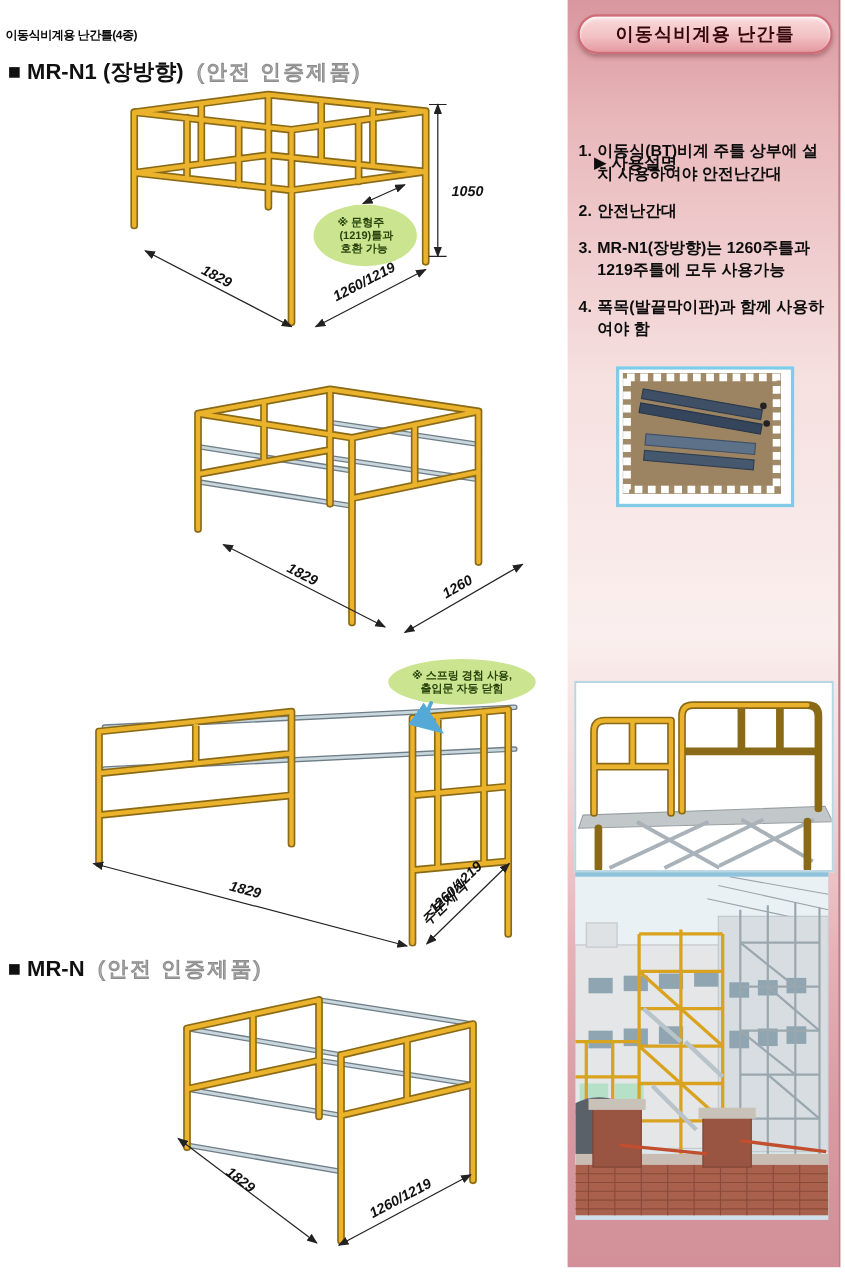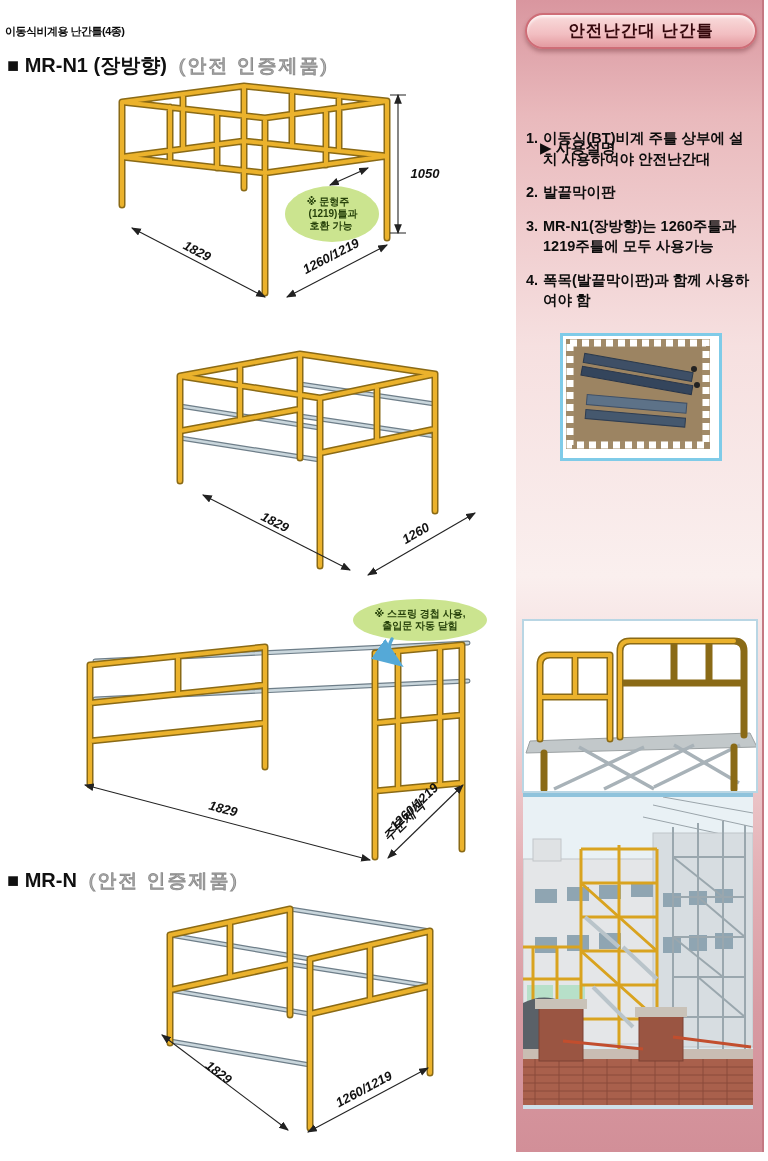--- a/index.html
+++ b/index.html
@@ -155,33 +155,33 @@
       <line class="dim" x1="62" y1="142" x2="188" y2="237" marker-start="url(#a4)" marker-end="url(#a4)"></line>
       <text class="dimlbl" transform="rotate(37 116 183)" x="116" y="183">1829</text>
       <line class="dim" x1="208" y1="239" x2="328" y2="175" marker-start="url(#a4)" marker-end="url(#a4)"></line>
       <text class="dimlbl" transform="rotate(-28 266 200)" x="266" y="200">1260/1219</text>
     </g>
   </svg>
 
   <aside class="sidebar">
 
     <div class="pill">
-      <span>안전난간대 난간틀</span>
+      <span>이동식비계용 난간틀</span>
     </div>
 
     <div class="usage-heading">▶ 사용설명</div>
 
     <div class="instr">
       <div class="instr-item">
         <span class="instr-num">1.</span>
         <span>이동식(BT)비계 주틀 상부에 설치 사용하여야 안전난간대</span>
       </div>
       <div class="instr-item">
         <span class="instr-num">2.</span>
-        <span>발끝막이판</span>
+        <span>안전난간대</span>
       </div>
       <div class="instr-item">
         <span class="instr-num">3.</span>
         <span>MR-N1(장방향)는 1260주틀과 1219주틀에 모두 사용가능</span>
       </div>
       <div class="instr-item">
         <span class="instr-num">4.</span>
         <span>폭목(발끝막이판)과 함께 사용하여야 함</span>
       </div>
     </div>

